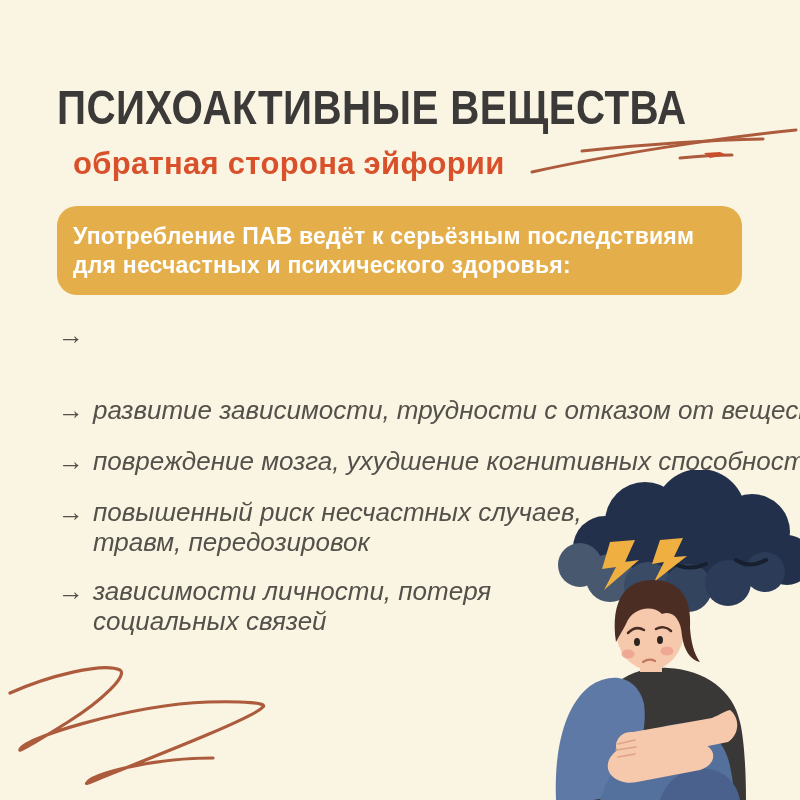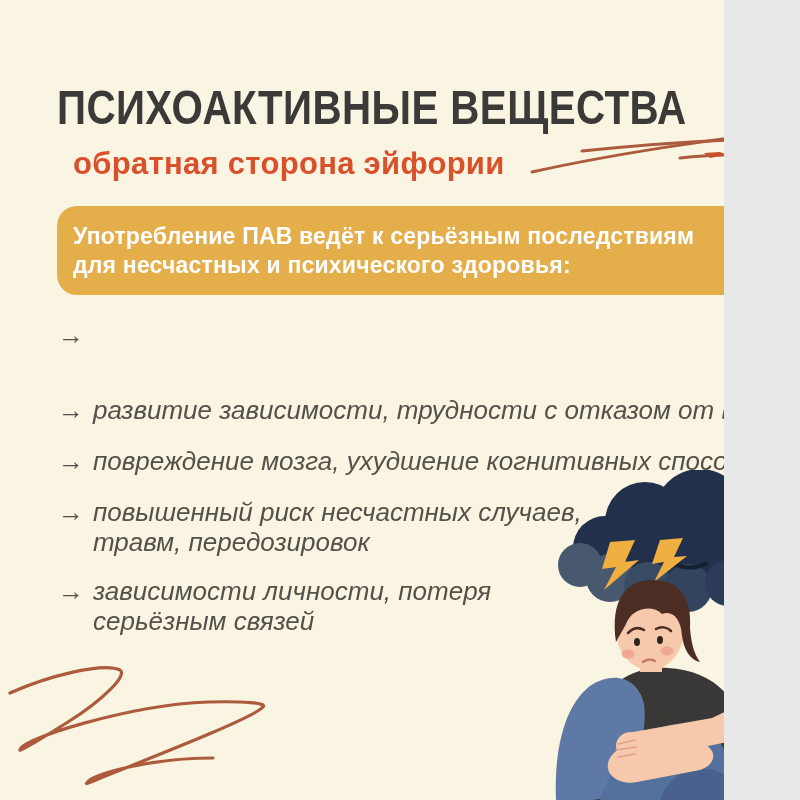--- a/index.html
+++ b/index.html
@@ -1,17 +1,17 @@
 <!DOCTYPE html>
 <html><head>
 <meta charset="utf-8">
 <style>
   html,body{margin:0;padding:0;background:#e8e8e8;}
   .poster{
-    position:relative;width:724px;height:800px;overflow:hidden;
+    position:relative;width:800px;height:800px;overflow:hidden;
     background:#FAF4E3;
     font-family:"Liberation Sans", sans-serif;
   }
   .title{
     position:absolute;left:57px;top:80px;margin:0;
     font-size:48px;font-weight:bold;color:#3B3A38;white-space:nowrap;
     transform:scaleX(0.84);transform-origin:left top;letter-spacing:0.5px;
   }
   .subtitle{
     position:absolute;left:57px;top:130px;margin:16px;
@@ -83,21 +83,21 @@
     <span class="lines">
       <span class="line">повышенный риск несчастных случаев,</span>
       <span class="line">травм, передозировок</span>
     </span>
   </div>
 
   <div class="risk-item" style="top:576px">
     <span class="arrow">→</span>
     <span class="lines">
       <span class="line">зависимости личности, потеря</span>
-      <span class="line">серьёзным связей</span>
+      <span class="line">социальных связей</span>
     </span>
   </div>
 
   <svg class="illustration" viewBox="0 0 260 330">
 
     <g>
       <circle cx="105" cy="52" r="40" fill="#22304C"></circle>
       <circle cx="160" cy="45" r="46" fill="#22304C"></circle>
       <circle cx="212" cy="62" r="38" fill="#22304C"></circle>
       <circle cx="247" cy="90" r="25" fill="#22304C"></circle>

